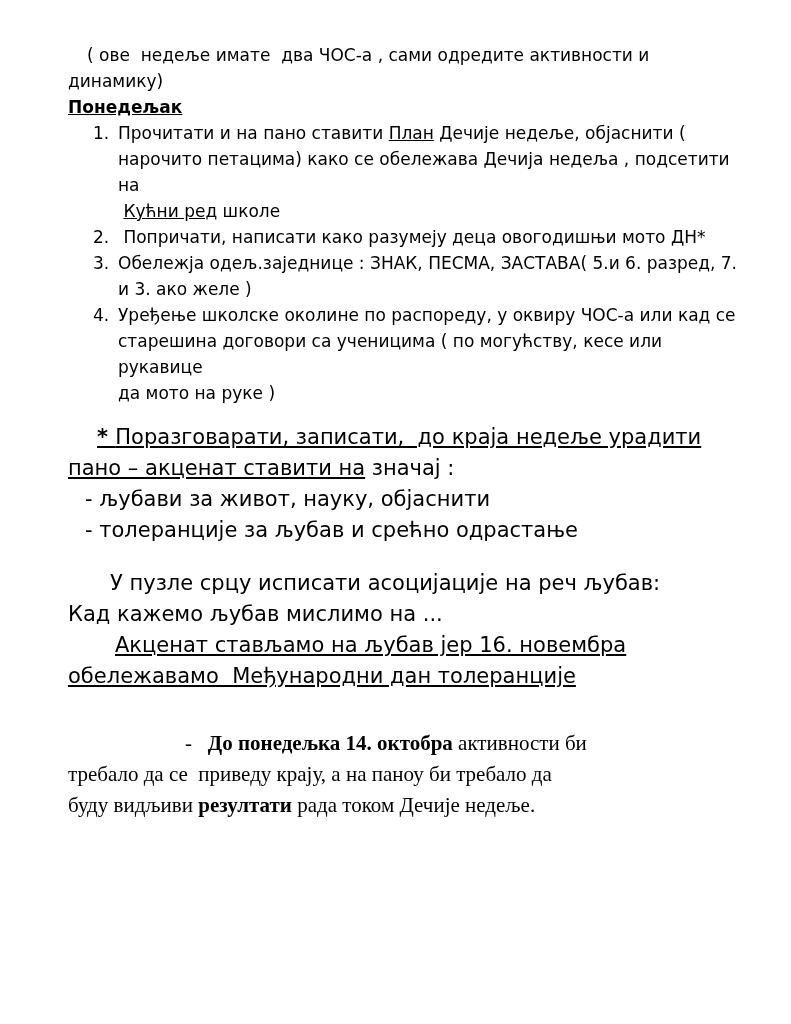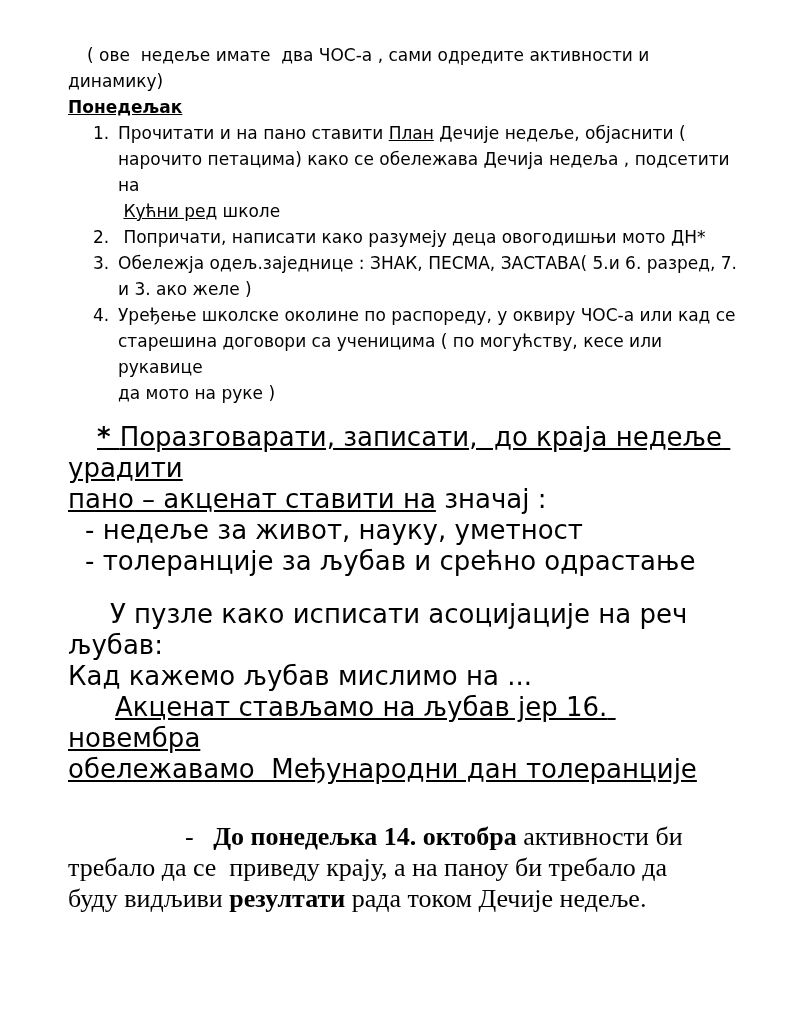--- a/index.html
+++ b/index.html
@@ -15,21 +15,21 @@
     background: #ffffff;
     color: #000000;
     font-family: "DejaVu Sans", sans-serif;
     box-sizing: border-box;
     padding: 38px 46px 0 68px;
   }
   .rich, .rich span { white-space: pre-wrap; }
   p { margin: 0; padding: 0; }
 
   .small { font-size: 17px; line-height: 26px; }
-  .big   { font-size: 26px; line-height: 31px; }
+  .big   { font-size: 21px; line-height: 31px; }
 
   .intro   { text-indent: 19px; }
   .heading { }
 
   .tasks { margin: 0; }
   .task-row { display: flex; align-items: flex-start; }
   .task-num {
     flex: 0 0 25px;
     margin-left: 25px;
     font-size: 17px;
@@ -75,23 +75,23 @@
     <div class="task-row">
       <span class="task-num">4.</span>
       <span class="small task-body rich"><span>Уређење школске околине по распореду, у оквиру ЧОС-а или кад се</span><br><span>старешина договори са ученицима ( по могућству, кесе или рукавице</span><br><span>да мото на руке )</span></span>
     </div>
 
   </div>
 
   <p class="big pano-note rich"><span class="b u">* </span><span class="u">Поразговарати, записати,  до краја недеље урадити</span><br><span class="u">пано – акценат ставити на</span><span> значај :</span></p>
 
   <div class="focus-list">
-    <p class="big rich"><span>- недеље за живот, науку, уметност</span></p>
+    <p class="big rich"><span>- љубави за живот, науку, објаснити</span></p>
     <p class="big rich"><span>- толеранције за љубав и срећно одрастање</span></p>
   </div>
 
-  <p class="big puzzle-note rich"><span>У пузле како исписати асоцијације на реч љубав:</span><br><span>Кад кажемо љубав мислимо на ...</span></p>
+  <p class="big puzzle-note rich"><span>У пузле срцу исписати асоцијације на реч љубав:</span><br><span>Кад кажемо љубав мислимо на ...</span></p>
 
   <p class="big accent-note rich"><span class="u">Акценат стављамо на љубав јер 16. новембра</span><br><span class="u">обележавамо  Међународни дан толеранције</span></p>
 
   <p class="big deadline-note rich"><span>-   </span><span class="b">До понедељка 14. октобра</span><span> активности би</span><br><span>требало да се  приведу крају, а на паноу би требало да</span><br><span>буду видљиви </span><span class="b">резултати</span><span> рада током Дечије недеље.</span></p>
 
 </div>
 
 </body></html>

